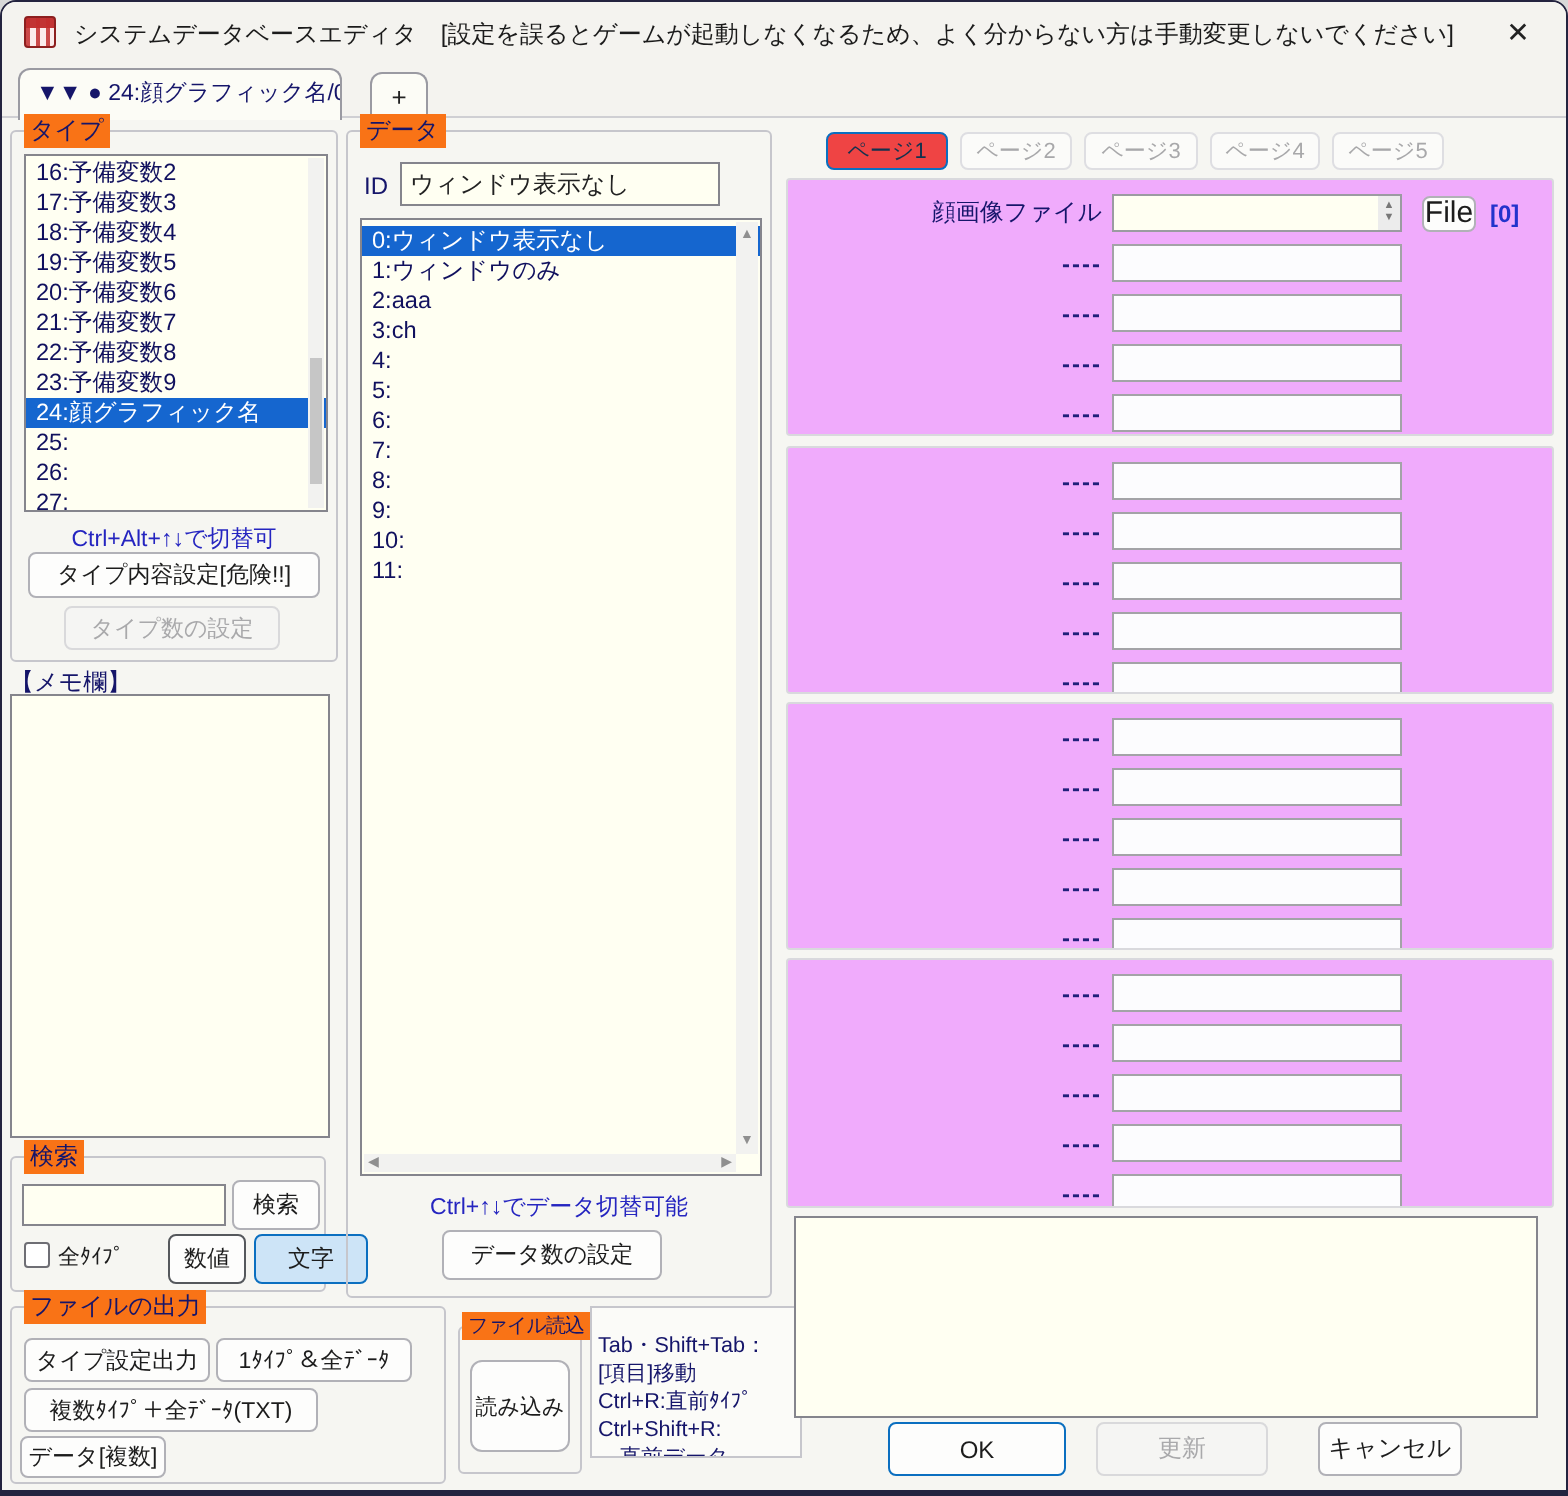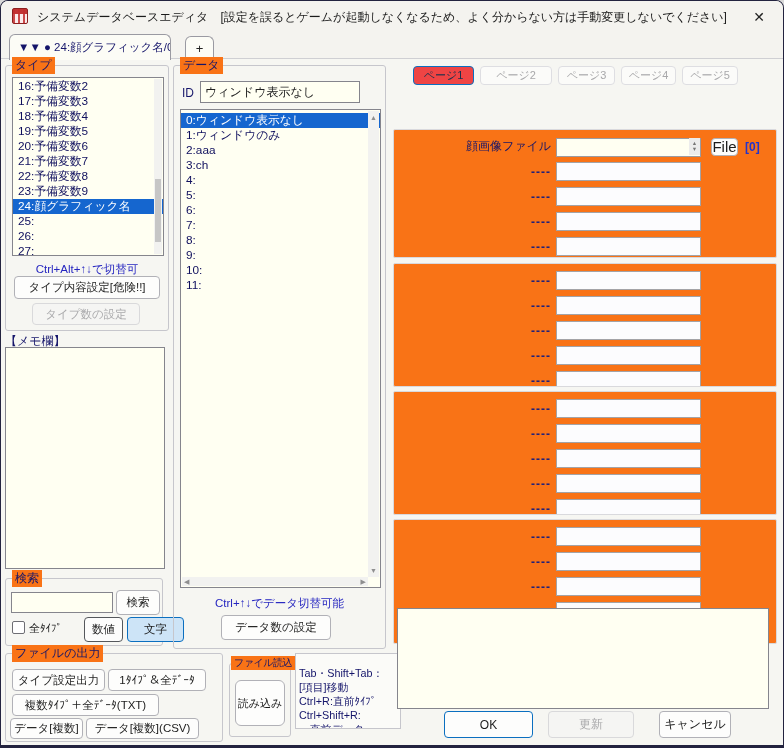--- a/index.html
+++ b/index.html
@@ -105,23 +105,23 @@
 
   .notebox { position:absolute; left:294px; top:652px; width:106px; height:76px;
     border:1px solid #c6c6cc; background:#fbfbf8; padding:12px 3px;
     font-size:10.8px; line-height:14px; color:#15156a; white-space:nowrap; overflow:hidden; }
 
   
   .pages { position:absolute; left:392px; top:65px; width:384px; height:20px; display:flex; gap:6px; padding-left:20px; }
   .pagebtn { height:19px; border-radius:4px; font-size:11px; display:flex; align-items:center; justify-content:center;
     background:#fbfbf9; border:1px solid #dedee2; color:#a8a8aa; }
   .pagebtn.active { background:#ef4444; border:1px solid #0b6fc0; color:#13324e; }
-  .p1 { width:61px; } .p2 { width:72px; } .p3 { width:57px; } .p4 { width:55px; } .p5 { width:56px; }
-
-  .rgroup { position:absolute; left:392px; width:384px; background:#f97316; border:1px solid #d9d9dd; border-radius:2px; overflow:hidden;margin-top:40px; }
+  .p1 { width:61px; } .p2 { width:56px; } .p3 { width:57px; } .p4 { width:55px; } .p5 { width:56px; }
+
+  .rgroup { position:absolute; left:392px; width:384px; background:#f0abfc; border:1px solid #d9d9dd; border-radius:2px; overflow:hidden; }
   .rg1 { top:88px; height:129px; } .rg2 { top:222px; height:124px; }
   .rg3 { top:350px; height:124px; } .rg4 { top:478px; height:125px; }
   .frow { display:flex; align-items:center; height:19px; margin-top:6px; }
   .frow:first-child { margin-top:7px; }
   .flabel { width:162px; text-align:right; padding-right:5px; font-size:12px; color:#15156a; white-space:nowrap; }
   .flabel.dash { color:#20207a; font-weight:bold; letter-spacing:1px; }
   .finput { width:145px; height:19px; border:1px solid #9b9ba1; background:#fffff2; font-size:12px; padding:0 3px; }
   .finput.off { background:#fcfcfe; border-color:#a3a3a7; }
   .spinwrap { position:relative; width:145px; height:19px; }
   .spinwrap input { width:100%; height:100%; border:1px solid #9b9ba1; background:#fffff2; font-size:12px; padding:0 14px 0 3px; }
@@ -189,21 +189,20 @@
     <div class="btn b-num">数値</div>
     <div class="btn accent b-moji">文字</div>
   </div>
 
   <div class="group g-fileout">
     <span class="group-label">ファイルの出力</span>
     <div class="btn b-fo1">タイプ設定出力</div>
     <div class="btn b-fo2">1ﾀｲﾌﾟ＆全ﾃﾞｰﾀ</div>
     <div class="btn b-fo3">複数ﾀｲﾌﾟ＋全ﾃﾞｰﾀ(TXT)</div>
     <div class="btn b-fo4">データ[複数]</div>
-    <div class="btn b-fo5">データ[複数](CSV)</div>
   </div>
 
   <div class="group g-data">
     <span class="group-label">データ</span>
     <div class="id-label">ID</div>
     <input class="id-input cream" value="ウィンドウ表示なし" style="">
     <div class="list cream data-list">
       <div class="li sel">0:ウィンドウ表示なし</div>
       <div class="li">1:ウィンドウのみ</div>
       <div class="li">2:aaa</div>

